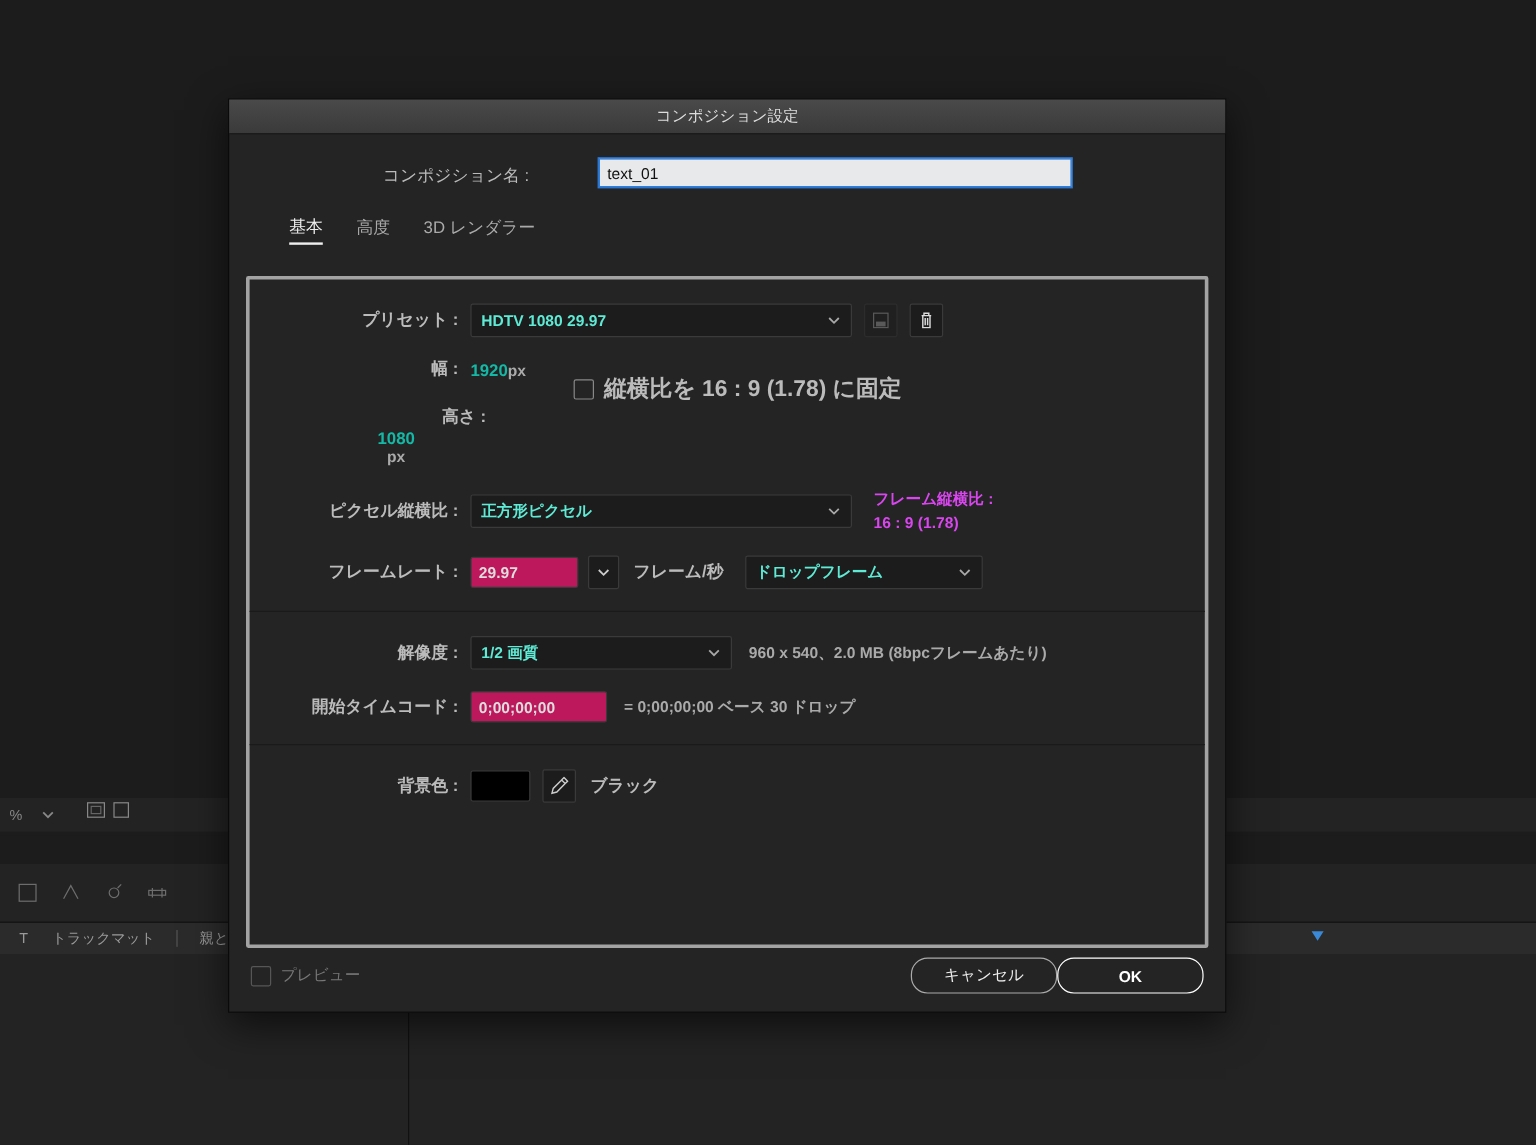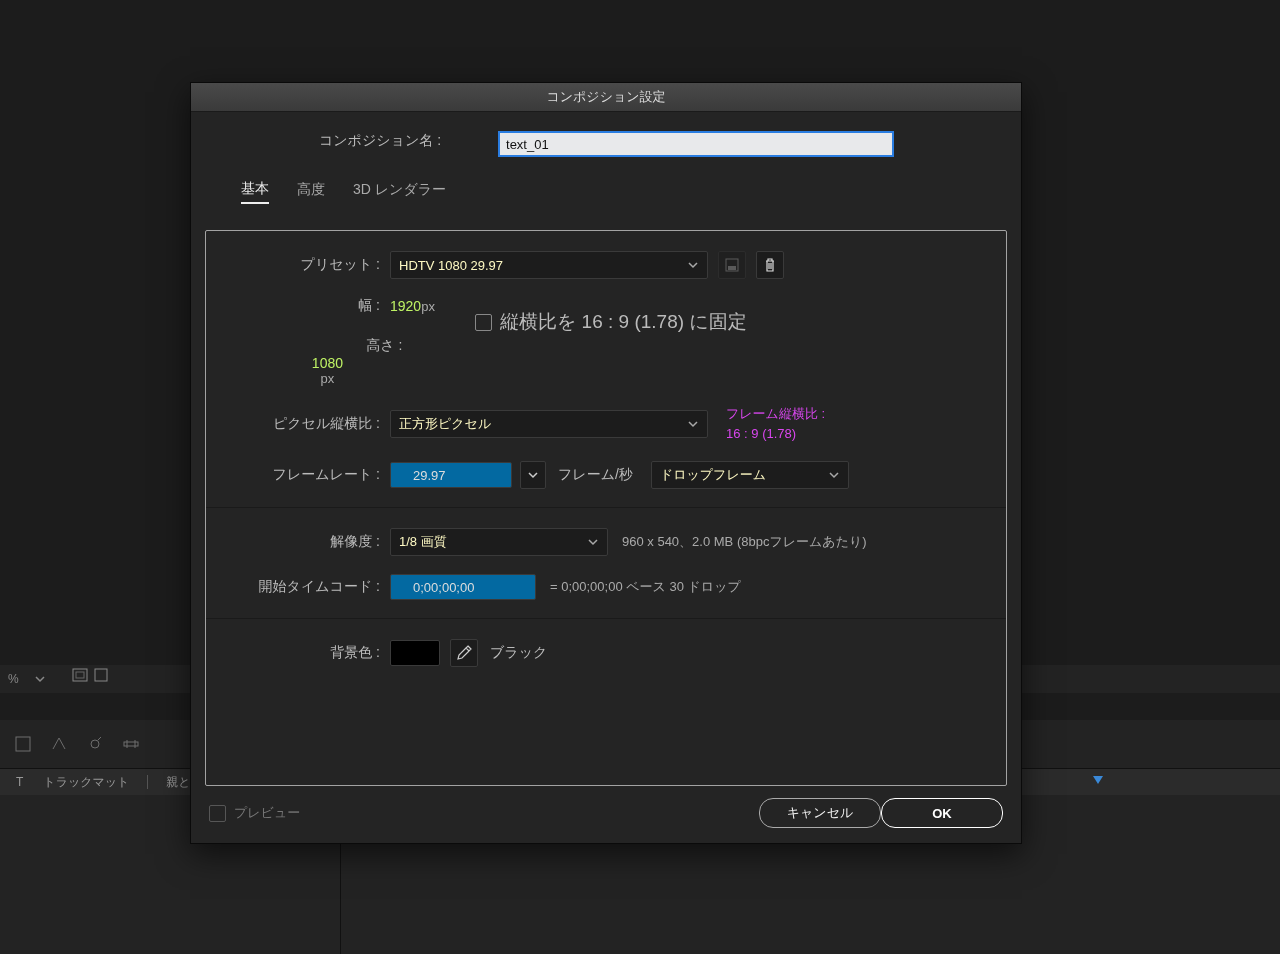--- a/index.html
+++ b/index.html
@@ -13,41 +13,41 @@
   .tool-icons .ico{width:18px;height:18px;opacity:.55;}
   .panel-headers{position:absolute;left:0;top:768px;width:1280px;height:26px;background:#2b2b2b;border-top:1px solid #111;border-bottom:1px solid #111;display:flex;align-items:center;font-size:12px;color:#999;}
   .panel-headers .cell{padding:0 10px;}
   .panel-timeline{position:absolute;left:0;top:795px;width:1280px;height:159px;background:#232323;}
   .panel-timeline .leftcol{position:absolute;left:0;top:0;width:340px;height:159px;background:#232323;border-right:1px solid #111;}
   .timecode-partial{position:absolute;left:140px;top:8px;font-family:monospace;font-size:12px;color:#888;}
   
   .dlg{position:absolute;left:190px;top:82px;width:830px;height:760px;background:#242424;box-shadow:0 10px 30px rgba(0,0,0,.6);border:1px solid #0a0a0a;}
   .dlg-title{height:28px;background:linear-gradient(#4a4a4a,#3a3a3a);color:#ddd;display:flex;align-items:center;justify-content:center;font-size:13px;border-bottom:1px solid #1a1a1a;}
   .dlg-body{padding:20px 28px 14px 28px;position:relative;height:calc(100% - 28px);box-sizing:border-box;}
-  .row{display:flex;align-items:flex-start;margin-bottom:14px;gap:48px;}
+  .row{display:flex;align-items:flex-end;margin-bottom:14px;gap:48px;}
   .name-input{width:380px;height:22px;background:#e8e9eb;border:1px solid #2a7de1;outline:1px solid #2a7de1;color:#111;padding:0 6px;font-size:13px;}
   .tabs{display:flex;gap:28px;align-items:center;margin:24px 0 26px 22px;font-size:14px;}
   .tab{color:#aaa;cursor:pointer;padding-bottom:4px;}
   .tab.active{color:#eee;border-bottom:2px solid #eee;}
-  .panel-area{border:1px solid #a3a3a3;border-radius:2px;padding:20px 14px 100px 14px;margin:0 -14px 14px -14px;}
+  .panel-area{border:3px solid #a3a3a3;border-radius:2px;padding:20px 14px 100px 14px;margin:0 -14px 14px -14px;font-weight:bold;}
   .fld-row{display:flex;align-items:center;margin-bottom:18px;}
   .fld-lbl{width:160px;text-align:right;padding-right:10px;color:#bbb;font-size:14px;}
-  .select{height:26px;background:#1c1c1c;border:1px solid #3a3a3a;color:#fef9c3;display:flex;align-items:center;justify-content:space-between;padding:0 8px;font-size:13px;border-radius:2px;}
+  .select{height:26px;background:#1c1c1c;border:1px solid #3a3a3a;color:#5eead4;display:flex;align-items:center;justify-content:space-between;padding:0 8px;font-size:13px;border-radius:2px;}
   .select .chev{margin-left:auto;opacity:.8;}
   .iconbtn{width:26px;height:26px;background:#1c1c1c;border:1px solid #3a3a3a;margin-left:10px;display:flex;align-items:center;justify-content:center;border-radius:2px;}
   .iconbtn.disabled{opacity:.4;}
   svg{display:block;}
-  .linkval{color:#bef264;font-size:14px;cursor:ew-resize;}
+  .linkval{color:#14b8a6;font-size:14px;cursor:ew-resize;}
   .dim-block{display:flex;align-items:flex-start;}
   .dim-left{display:flex;flex-direction:column;gap:22px;}
   .dim-right{margin-left:40px;margin-top:12px;display:flex;align-items:center;gap:8px;color:#bbb;font-size:19px;}
   .chk{width:15px;height:15px;border:1px solid #888;border-radius:2px;background:#242424;}
   .par-row{display:flex;align-items:center;}
   .par-right{margin-left:18px;color:#d946ef;font-size:13px;line-height:1.5;}
-  .numbox{width:76px;height:24px;background:#0369a1;border:1px solid #3a3a3a;color:#ddd;display:flex;align-items:center;padding:0 22px;font-size:13px;border-radius:2px;}
+  .numbox{width:76px;height:24px;background:#be185d;border:1px solid #3a3a3a;color:#ddd;display:flex;align-items:center;padding:0 6px;font-size:13px;border-radius:2px;}
   .numbox.big{width:100px;}
   .smallsel{width:24px;height:26px;background:#1c1c1c;border:1px solid #3a3a3a;display:flex;align-items:center;justify-content:center;border-radius:2px;margin-left:8px;}
   .plain{margin-left:12px;color:#bbb;font-size:14px;}
   .divider{border-top:1px solid #1a1a1a;margin:6px -14px 20px -14px;}
   .info{margin-left:14px;color:#aaa;font-size:13px;}
   .swatch{width:48px;height:24px;background:#000;border:1px solid #3a3a3a;border-radius:2px;}
   .eyedrop{width:26px;height:26px;border:1px solid #3a3a3a;border-radius:2px;margin-left:10px;display:flex;align-items:center;justify-content:center;background:#1c1c1c;}
   .footer{position:absolute;left:18px;right:18px;bottom:16px;display:flex;}
   .footer .left{display:flex;align-items:center;gap:8px;color:#888;font-size:13px;}
   .footer .btns{margin-left:auto;display:flex;}
@@ -205,21 +205,21 @@
               <path d="M2 4 L6 8 L10 4" stroke="#ccc" fill="none" stroke-width="1.5"></path>
             </svg>
         </div>
       </div>
 
       <div class="divider"></div>
 
       <div class="fld-row">
         <span class="fld-lbl">解像度 :</span>
         <div class="select" style="width:200px">
-          <span>1/8 画質</span>
+          <span>1/2 画質</span>
           <svg class="chev" width="12" height="12" viewBox="0 0 12 12">
               <path d="M2 4 L6 8 L10 4" stroke="#ccc" fill="none" stroke-width="1.5"></path>
             </svg>
         </div>
         <span class="info">960 x 540、2.0 MB (8bpcフレームあたり)</span>
       </div>
 
       <div class="fld-row">
         <span class="fld-lbl">開始タイムコード :</span>
         <div class="numbox big">0;00;00;00</div>

